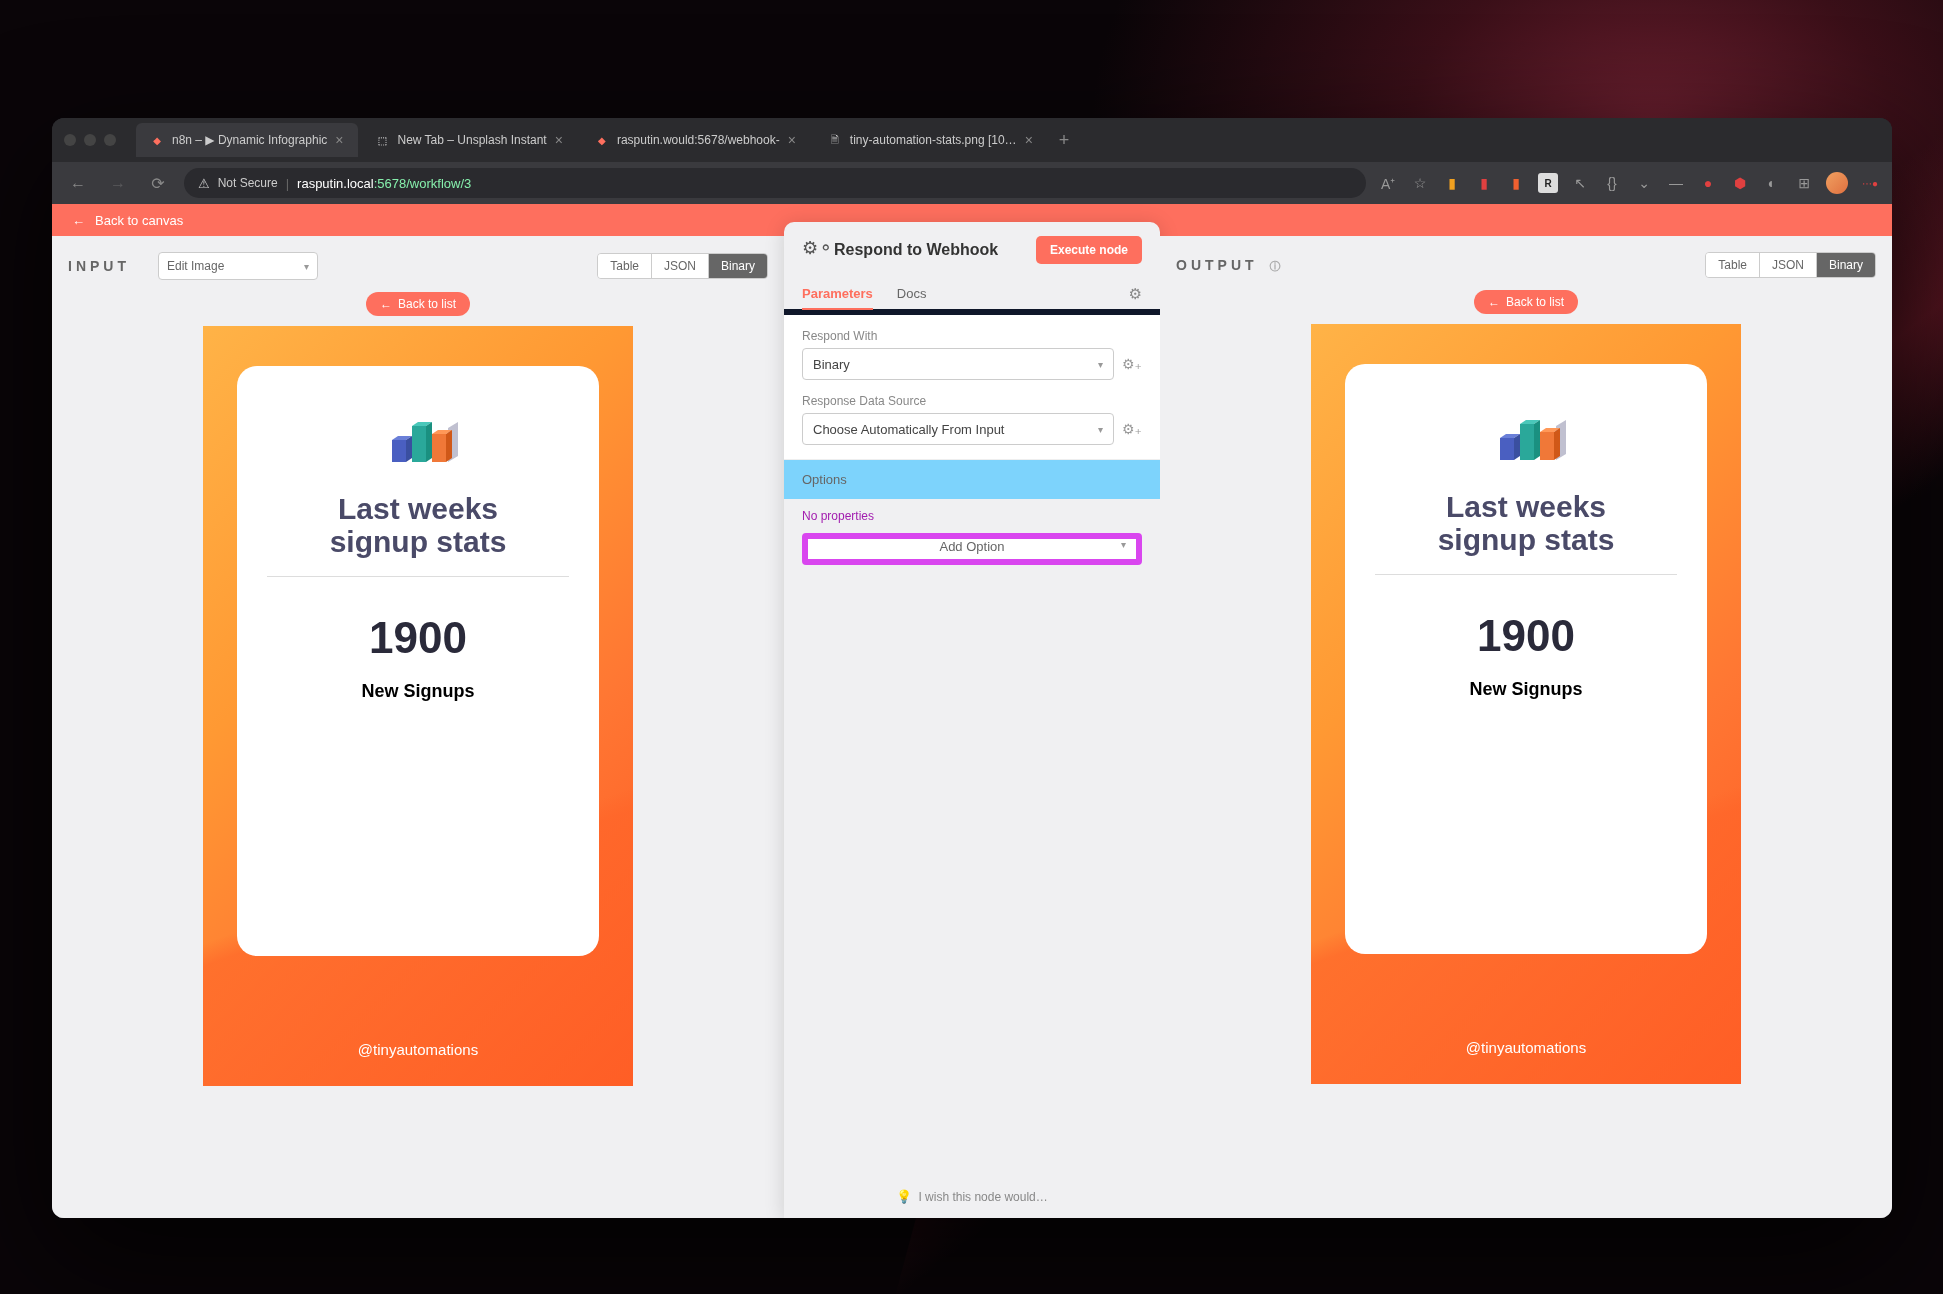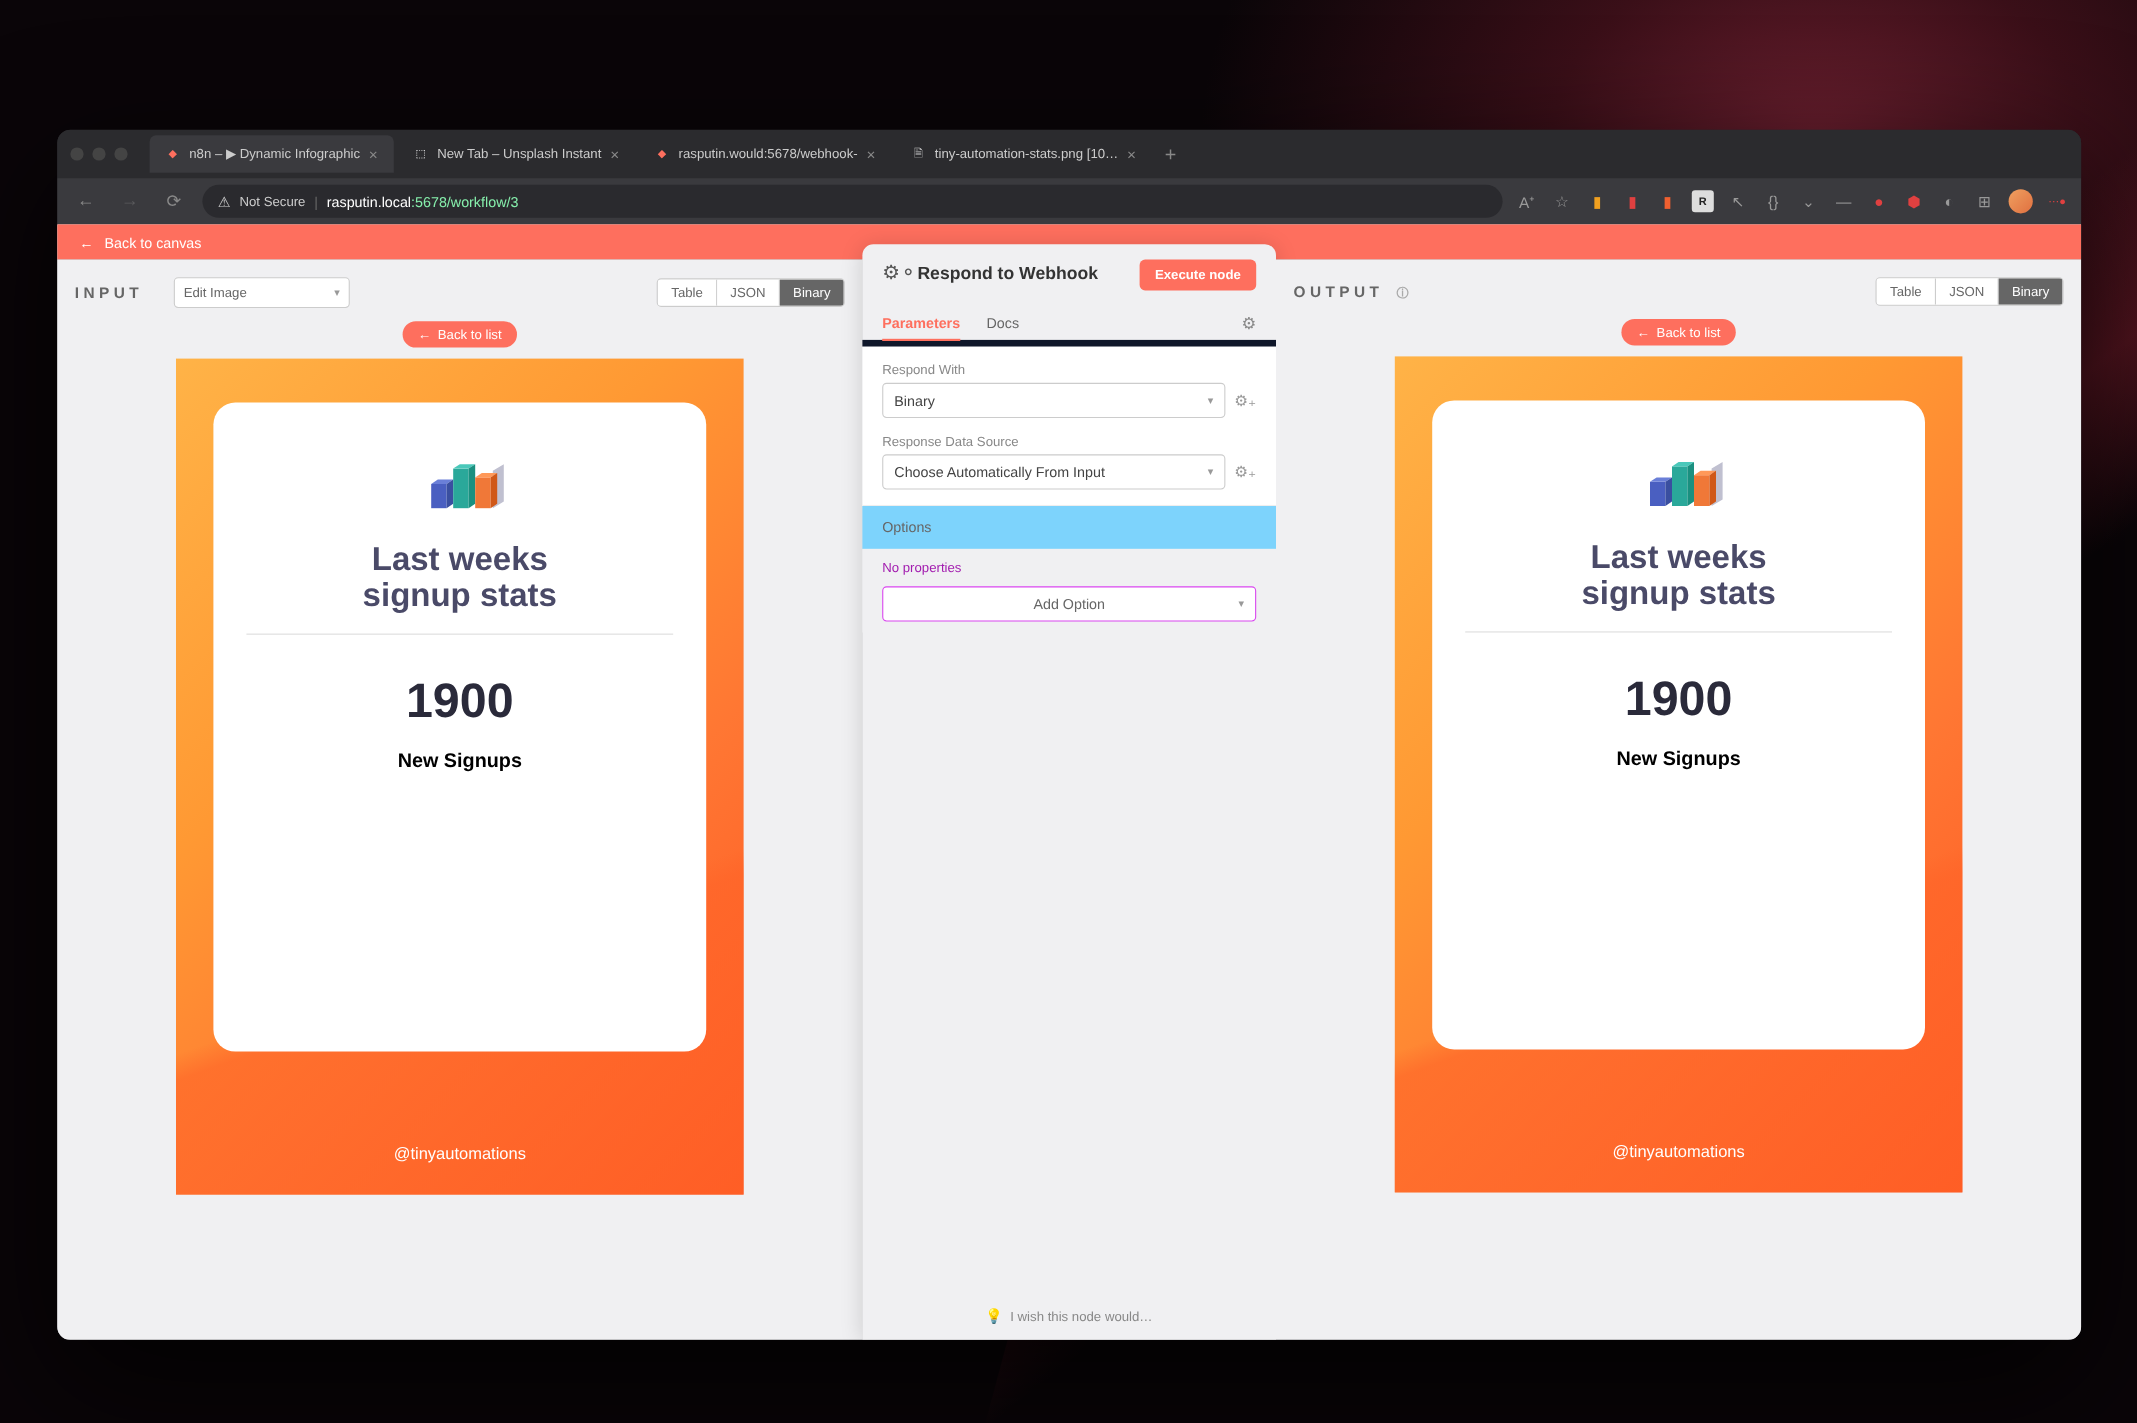--- a/index.html
+++ b/index.html
@@ -39,21 +39,21 @@
 .io-title{font-size:14px;font-weight:600;letter-spacing:4px;color:#666}
 .io-title .info{font-size:11px;color:#aaa;margin-left:4px;letter-spacing:0}
 .io-select{flex:0 0 160px;height:28px;border:1px solid #ccc;background:#fff;border-radius:4px;font-size:12px;color:#666;padding:0 8px;display:flex;align-items:center;justify-content:space-between;cursor:pointer}
 .io-tabs{margin-left:auto;display:flex;border:1px solid #ccc;border-radius:4px;overflow:hidden}
 .io-tab{padding:5px 12px;font-size:12px;color:#666;background:#fff;cursor:pointer;border-right:1px solid #ccc}
 .io-tab:last-child{border-right:none}
 .io-tab.active{background:#666;color:#fff}
 .back-to-list{display:flex;justify-content:center;margin-bottom:10px}
 .back-to-list-btn{background:#fe6f5e;color:#fff;font-size:12px;padding:5px 14px;border-radius:14px;display:flex;align-items:center;gap:6px;cursor:pointer}
 .infographic-wrap{display:flex;justify-content:center}
-.infographic{width:516px;height:760px;background:linear-gradient(135deg,#ffb347 0%,#ff9933 35%,#ff7733 65%,#ff5522 100%);position:relative;padding:40px 34px 24px}
+.infographic{width:430px;height:760px;background:linear-gradient(135deg,#ffb347 0%,#ff9933 35%,#ff7733 65%,#ff5522 100%);position:relative;padding:40px 34px 24px}
 .infographic::after{content:"";position:absolute;left:0;right:0;bottom:0;height:55%;background:linear-gradient(160deg,transparent 48%,rgba(255,100,40,.6) 52%);pointer-events:none}
 .card{background:#fff;border-radius:20px;height:590px;padding:36px 30px 20px;text-align:center;position:relative;z-index:1}
 .chart-icon{width:100px;height:70px;margin:0 auto 20px;position:relative}
 .chart-icon svg{width:100%;height:100%}
 .ig-title{font-size:30px;font-weight:800;color:#4a4a68;line-height:1.1;margin-bottom:18px}
 .ig-hr{border:none;border-top:1px solid #ddd;margin:0 0 36px}
 .ig-big{font-size:44px;font-weight:700;color:#2a2a3a;margin-bottom:18px}
 .ig-sub{font-size:18px;color:#000000;font-weight:700}
 .ig-handle{position:absolute;bottom:28px;left:0;right:0;text-align:center;color:#fff;font-size:15px;font-weight:500;z-index:2}
 .center-panel{width:376px;background:#f0f0f2;position:relative;flex-shrink:0}
@@ -69,21 +69,21 @@
 .node-gear{margin-left:auto;color:#888;font-size:15px;cursor:pointer}
 .node-body{padding:14px 18px;background:#fff;border-bottom:1px solid #eee}
 .field{margin-bottom:14px}
 .field-label{font-size:12px;color:#888;margin-bottom:5px}
 .field-row{display:flex;gap:8px;align-items:center}
 .field-select{flex:1;height:32px;border:1px solid #ccc;border-radius:4px;background:#fff;display:flex;align-items:center;justify-content:space-between;padding:0 10px;font-size:13px;color:#444;cursor:pointer}
 .field-extra{color:#999;font-size:14px;cursor:pointer}
 .options-section{padding:12px 18px;font-size:13px;color:#666;background:#7dd3fc}
 .dim-body{padding:10px 18px;background:#f0f0f2}
 .no-props{font-size:12px;color:#a21caf;margin-bottom:10px}
-.add-option{height:32px;border:1px solid #d946ef;border-radius:4px;background:#fff;display:flex;align-items:center;justify-content:center;gap:8px;font-size:13px;color:#666;cursor:pointer;position:relative}
+.add-option{height:32px;border:6px solid #d946ef;border-radius:4px;background:#fff;display:flex;justify-content:center;gap:8px;font-size:13px;color:#666;cursor:pointer;position:relative}
 .add-option .chev{position:absolute;right:10px;color:#999}
 .dim-overlay{position:absolute;inset:0;background:rgba(40,40,45,.45);pointer-events:none}
 .bottom-hint{position:absolute;bottom:14px;left:50%;transform:translateX(-50%);font-size:12px;color:#888;display:flex;align-items:center;gap:6px}
 .bottom-hint .bulb{color:#aaa;font-size:13px}
 .chev-down{font-size:10px;color:#999}
 </style>
 </head>
 <body>
 
 <div class="desktop-bg"></div>

